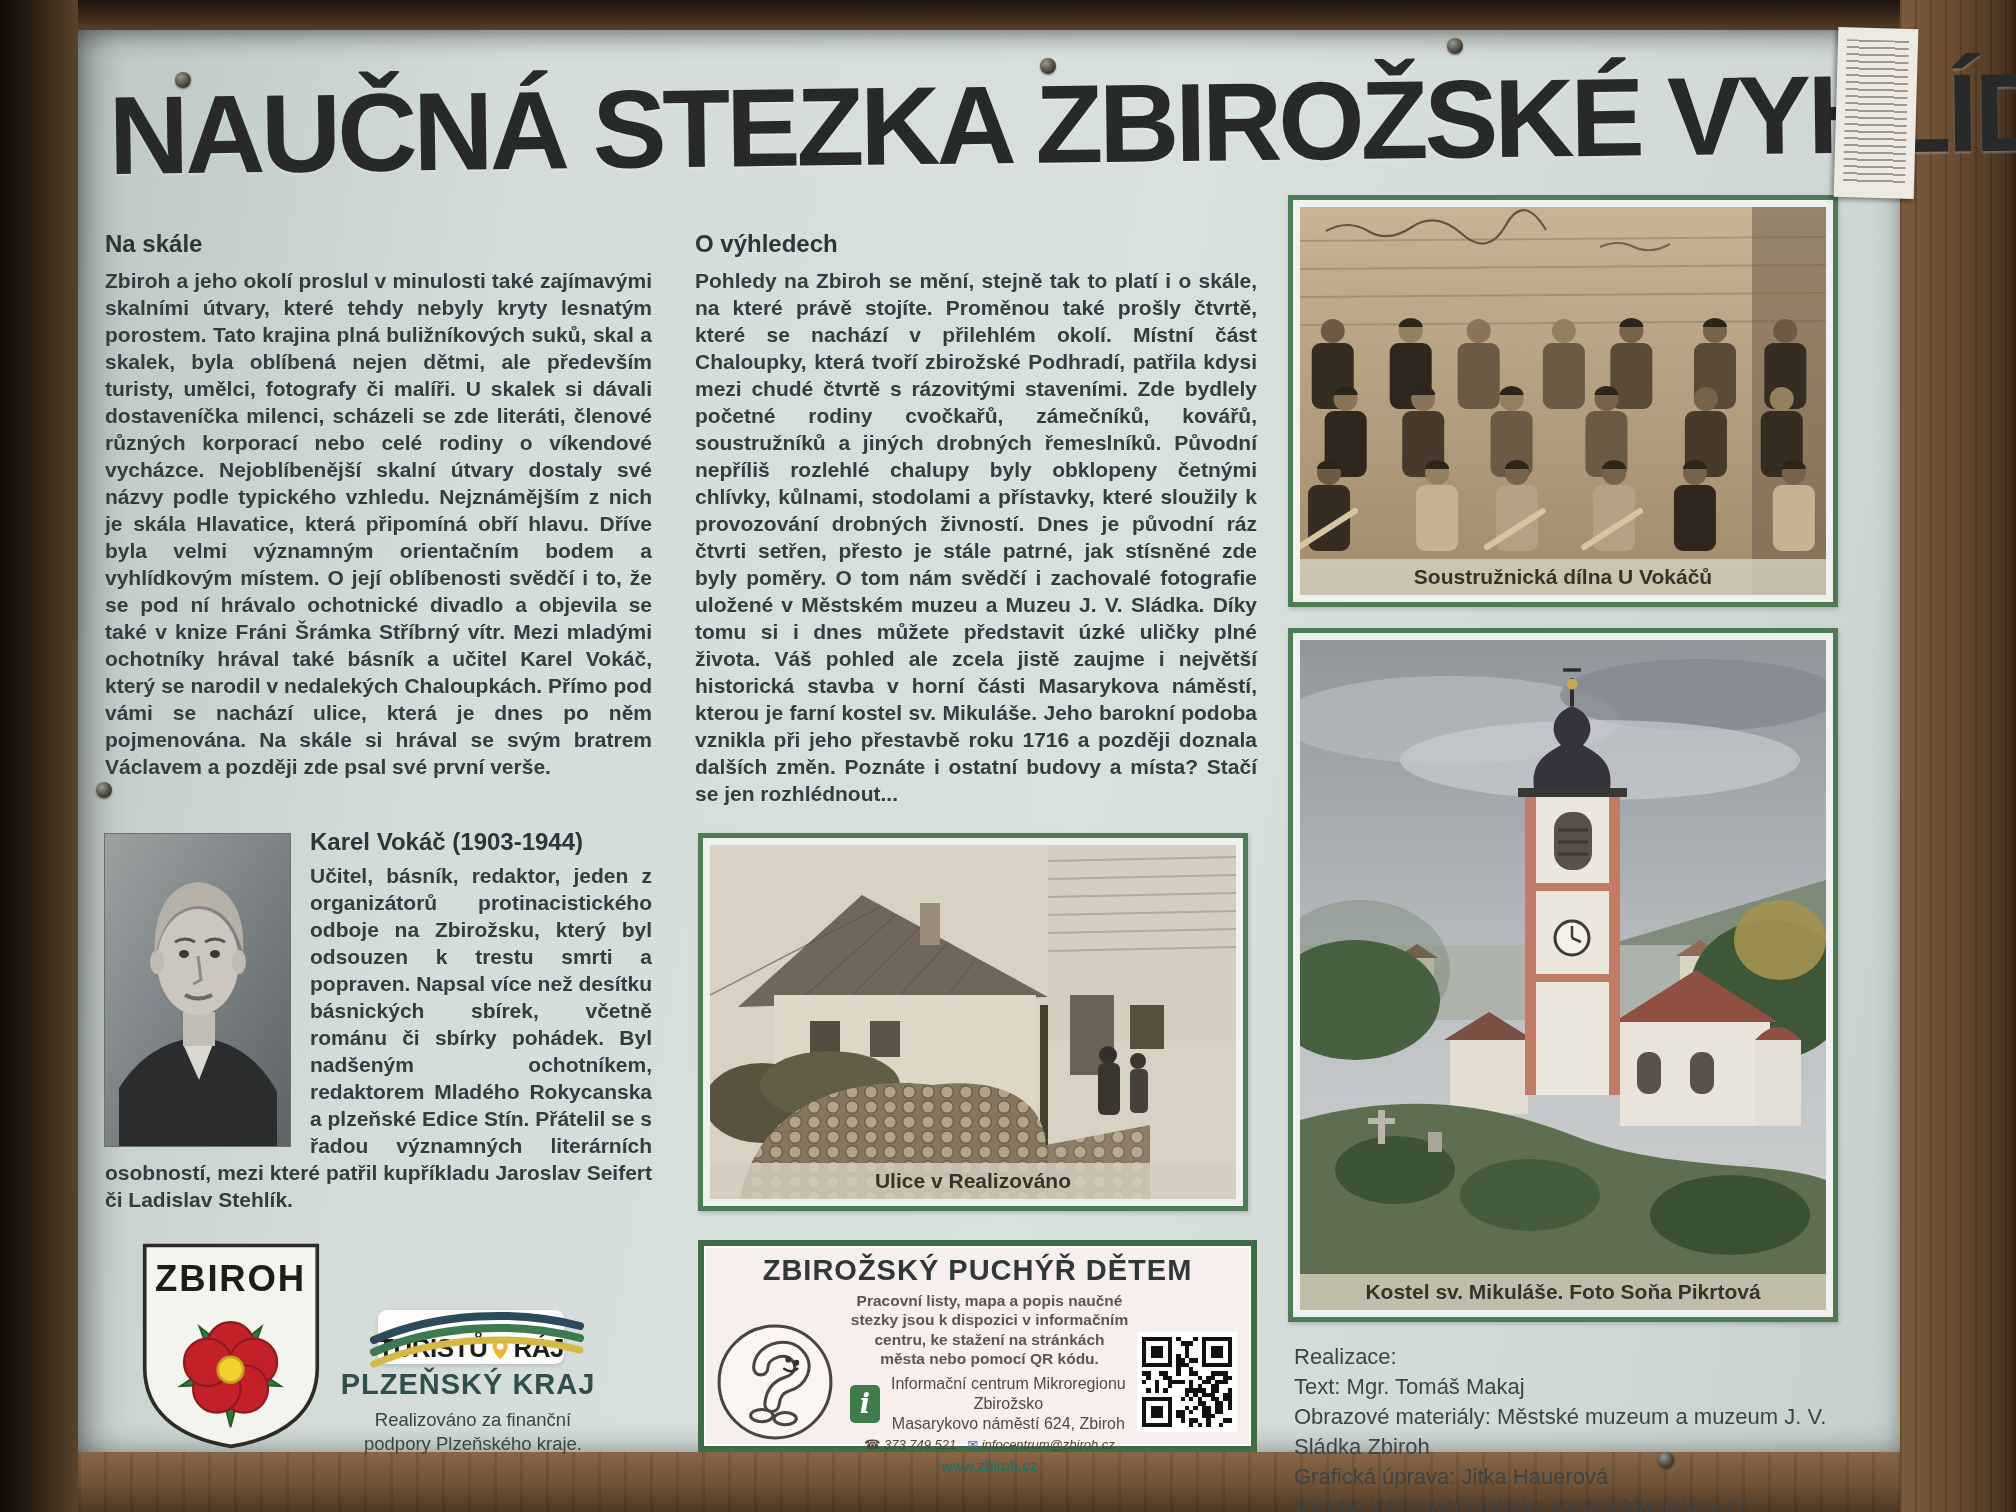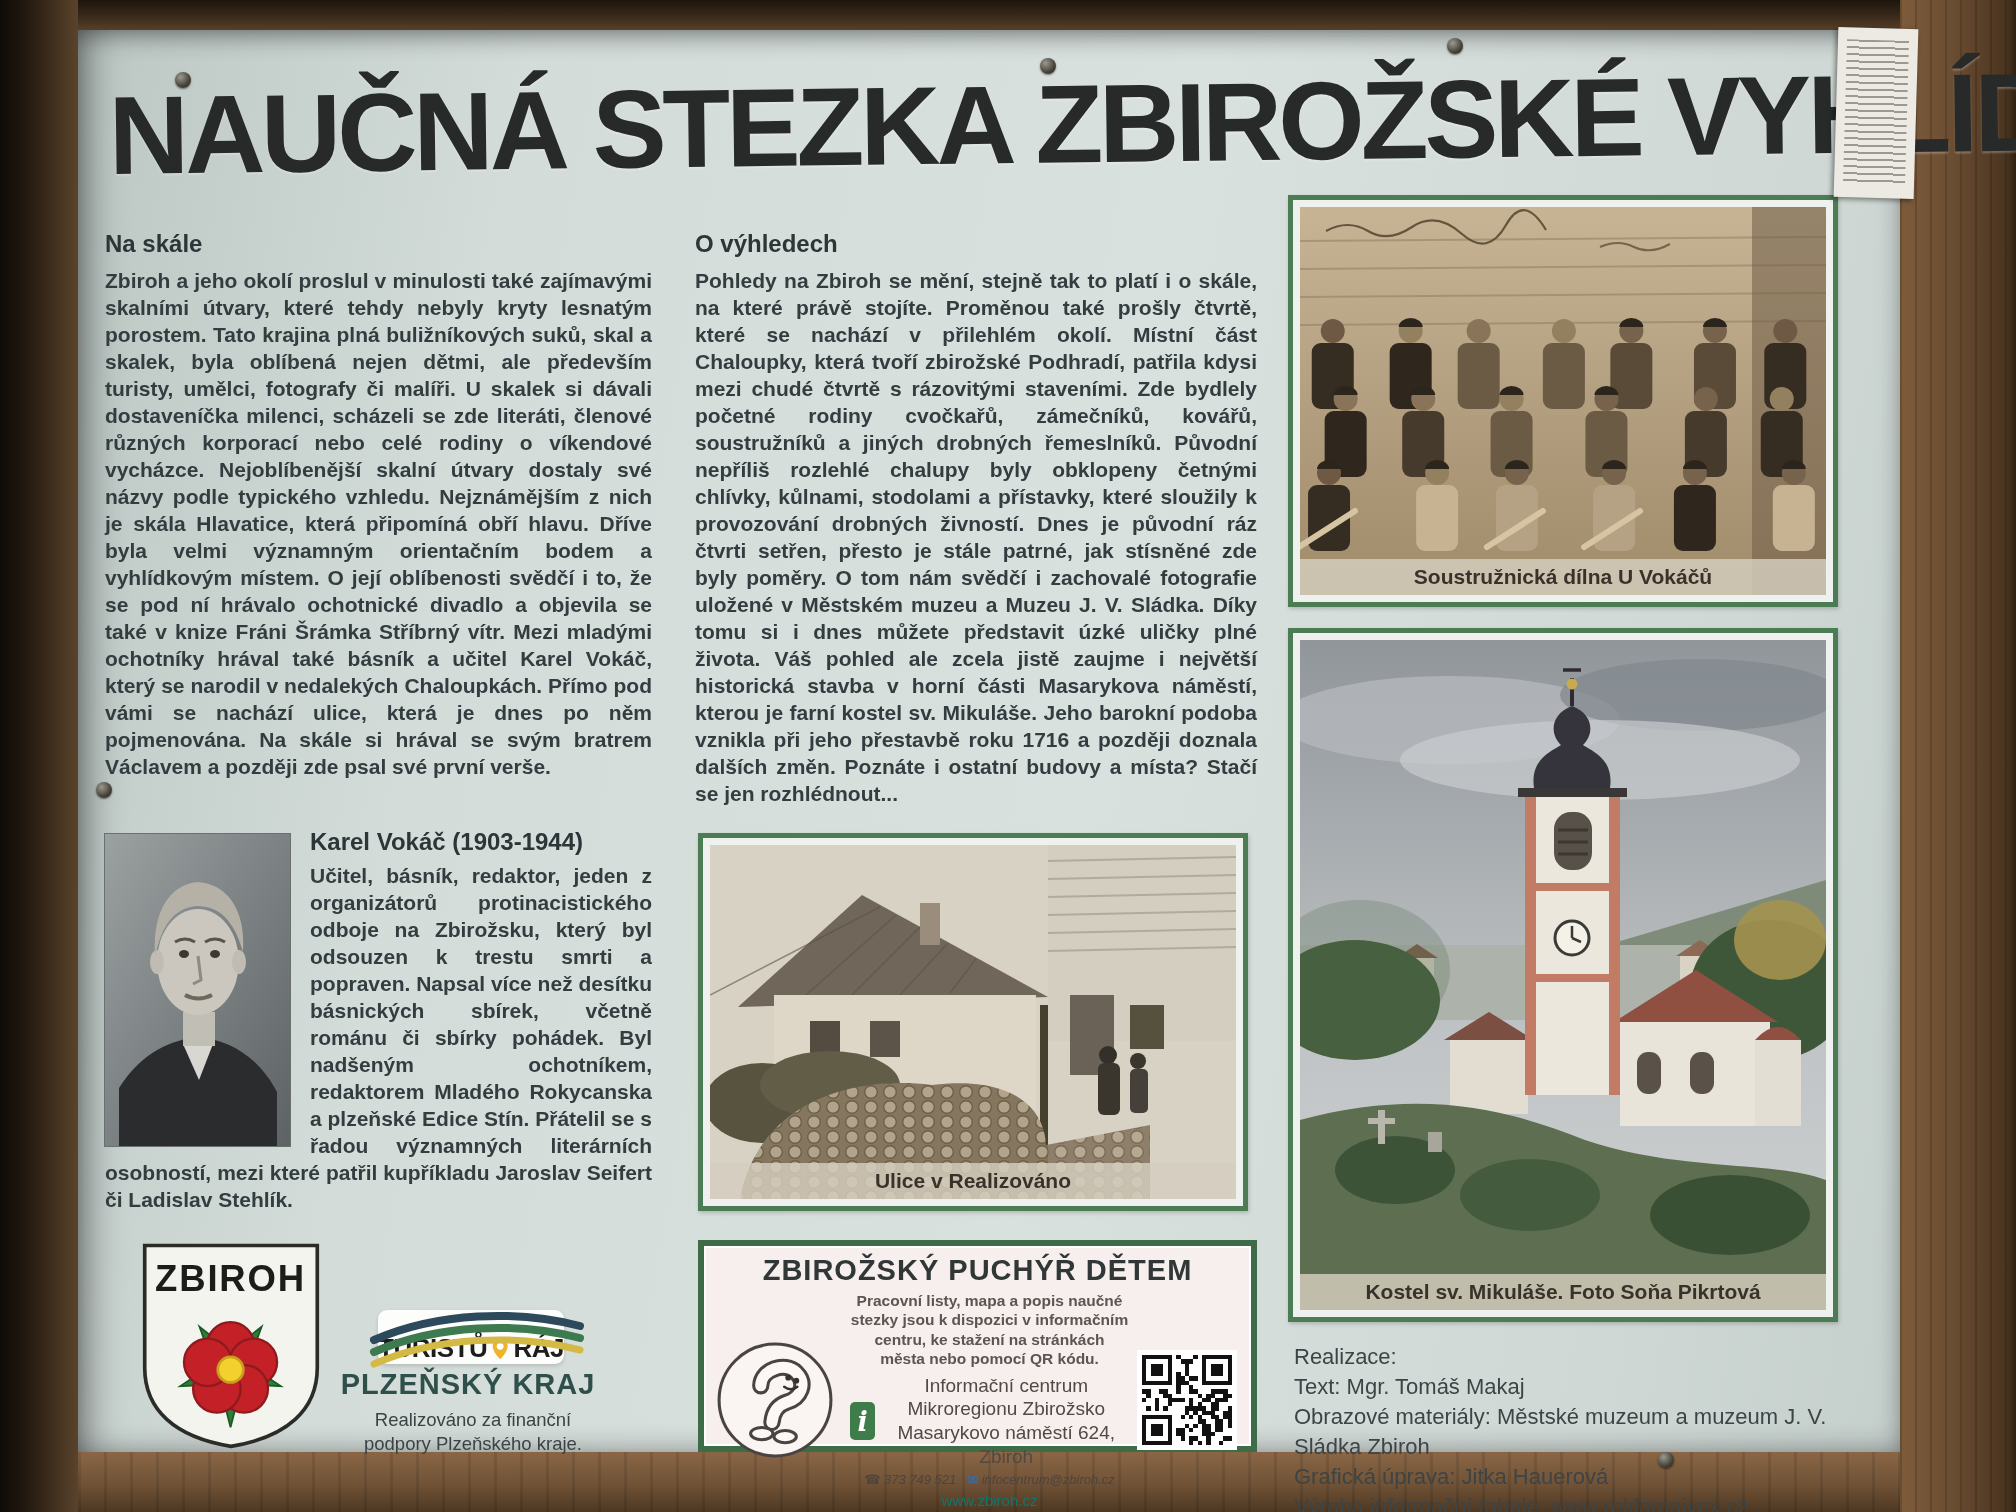--- a/index.html
+++ b/index.html
@@ -66,21 +66,21 @@
   .puchyr-grid{display:grid;grid-template-columns:128px 1fr 104px;gap:8px;align-items:center;}
   .mascot{width:122px;height:122px;}
   .puchyr-center{display:flex;flex-direction:column;align-items:center;}
   .puchyr-body{font-size:15.5px;line-height:1.25;font-weight:bold;color:#5e5450;
     text-align:center;margin:0 0 5px 0;max-width:370px;}
   .info-row{display:flex;align-items:center;gap:8px;}
   .info-icon{width:38px;height:38px;background:#3e7d4a;border-radius:5px;
     display:flex;align-items:center;justify-content:center;
     font-family:"DejaVu Serif",serif;font-style:italic;font-weight:bold;
     font-size:27px;color:#fff;}
-  .info-lines{font-size:19px;color:#514944;line-height:1.25;text-align:center;}
+  .info-lines{font-size:16px;color:#514944;line-height:1.25;text-align:center;}
   .contact-line{font-size:13px;color:#4c4440;margin-top:3px;font-style:italic;}
   .contact-line .glyph{color:#3a6ea8;}
   .contact-line .glyph.phone{color:#4c4440;}
   .puchyr-web{font-size:15px;font-weight:normal;color:#0f766e;margin-top:5px;}
   .qr{width:100px;height:100px;background:#fff;padding:5px;box-sizing:border-box;}
   .qr svg{width:100%;height:100%;shape-rendering:crispEdges;}
 
   
   .shield{position:absolute;left:58px;top:1210px;width:190px;height:210px;}
   .turistu{position:absolute;left:300px;top:1280px;width:186px;height:54px;background:#fdfdfb;

